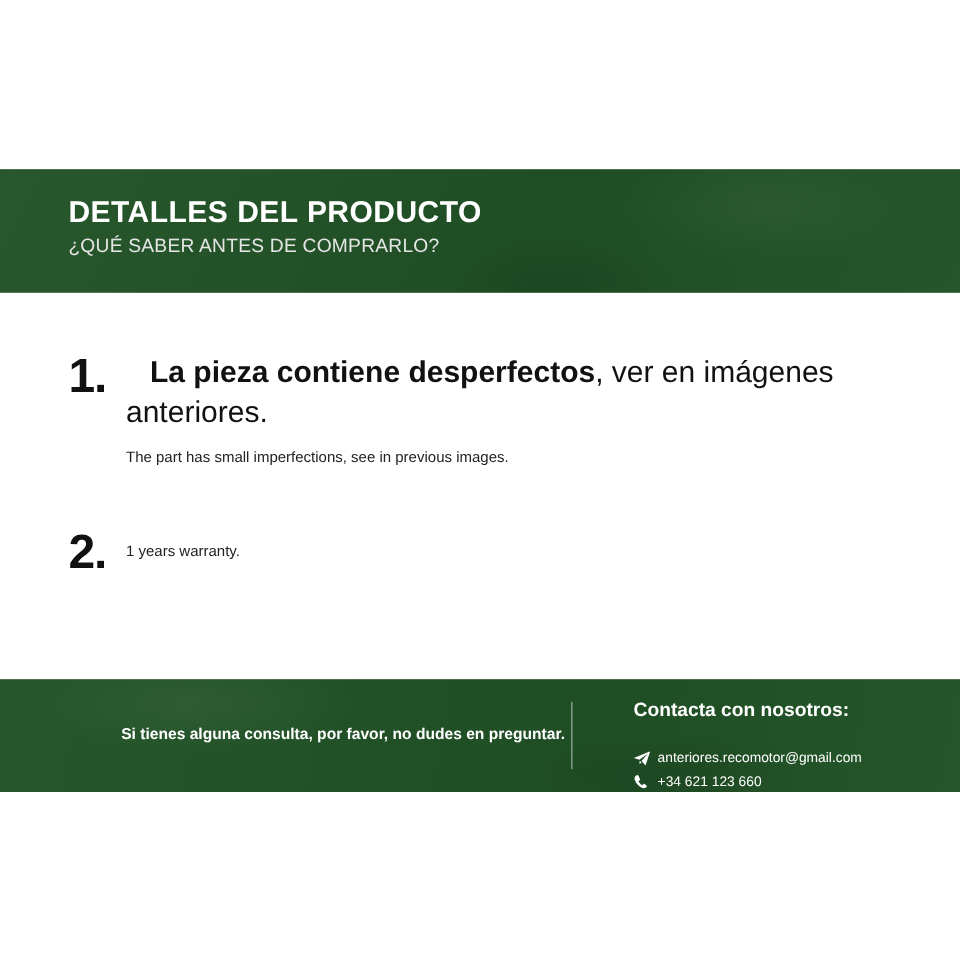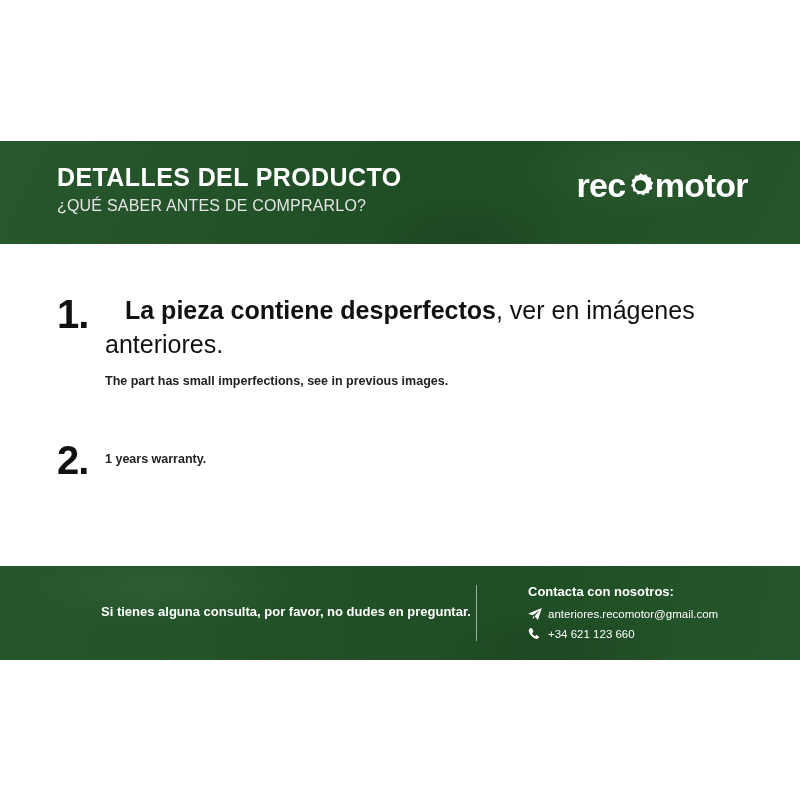--- a/index.html
+++ b/index.html
@@ -116,21 +116,21 @@
     max-width: 590px;
   }
   .es-line b {
     font-weight: bold;
     margin-left: 20px;
   }
   .en-line {
     margin-top: 12px;
     font-size: 12.5px;
     color: #222222;
-    font-weight: bold;
+    font-weight: normal;
   }
 
   
   .footer {
     position: absolute;
     left: 0;
     top: 566px;
     width: 800px;
     height: 94px;
     background: #215226;
@@ -162,23 +162,23 @@
     height: 56px;
     background: rgba(255,255,255,0.55);
   }
   .contact {
     position: absolute;
     left: 528px;
     top: 18px;
     color: #ffffff;
   }
   .contact-title {
-    font-size: 13px;
-    font-weight: bold;
-    margin-bottom: 9px;
+    font-size: 16px;
+    font-weight: bold;
+    margin-bottom: 24px;
   }
   .contact-row {
     display: flex;
     align-items: center;
     margin-bottom: 7px;
     font-size: 11.5px;
     color: #ffffff;
   }
   .contact-row .ico {
     width: 18px;
@@ -191,32 +191,20 @@
 </style>
 </head>
 <body>
 
 <div class="page">
 
   <div class="header">
     <div class="header-texture"></div>
     <div class="header-title">DETALLES DEL PRODUCTO</div>
     <div class="header-sub">¿QUÉ SABER ANTES DE COMPRARLO?</div>
-    <div class="brand">
-      <span>rec</span>
-      <span class="gear-o">
-        <svg width="27" height="27" viewBox="0 0 32 32" aria-hidden="true">
-          <g fill="#ffffff">
-            <path d="M16 1.6l3.2 2.0 3.6-0.9 1.9 3.2 3.6 0.9 0.0 3.7 2.7 2.5-1.9 3.2 0.9 3.6-3.3 1.7-1.0 3.6-3.7 0.1-2.6 2.6-3.2-1.9-3.6 0.9-1.8-3.2-3.6-1.0 0.1-3.7-2.6-2.6 1.9-3.2-0.9-3.6 3.2-1.8 1.0-3.6 3.7 0.1z"></path>
-          </g>
-          <circle cx="16" cy="16" r="6.6" fill="#215226"></circle>
-        </svg>
-      </span>
-      <span>motor</span>
-    </div>
   </div>
 
   <div class="content">
 
     <div class="item item-1">
       <div class="num">1.</div>
       <div class="item-text">
         <div class="es-line">
           <b>La pieza contiene desperfectos</b><span>, ver en imágenes anteriores.</span>
         </div>

